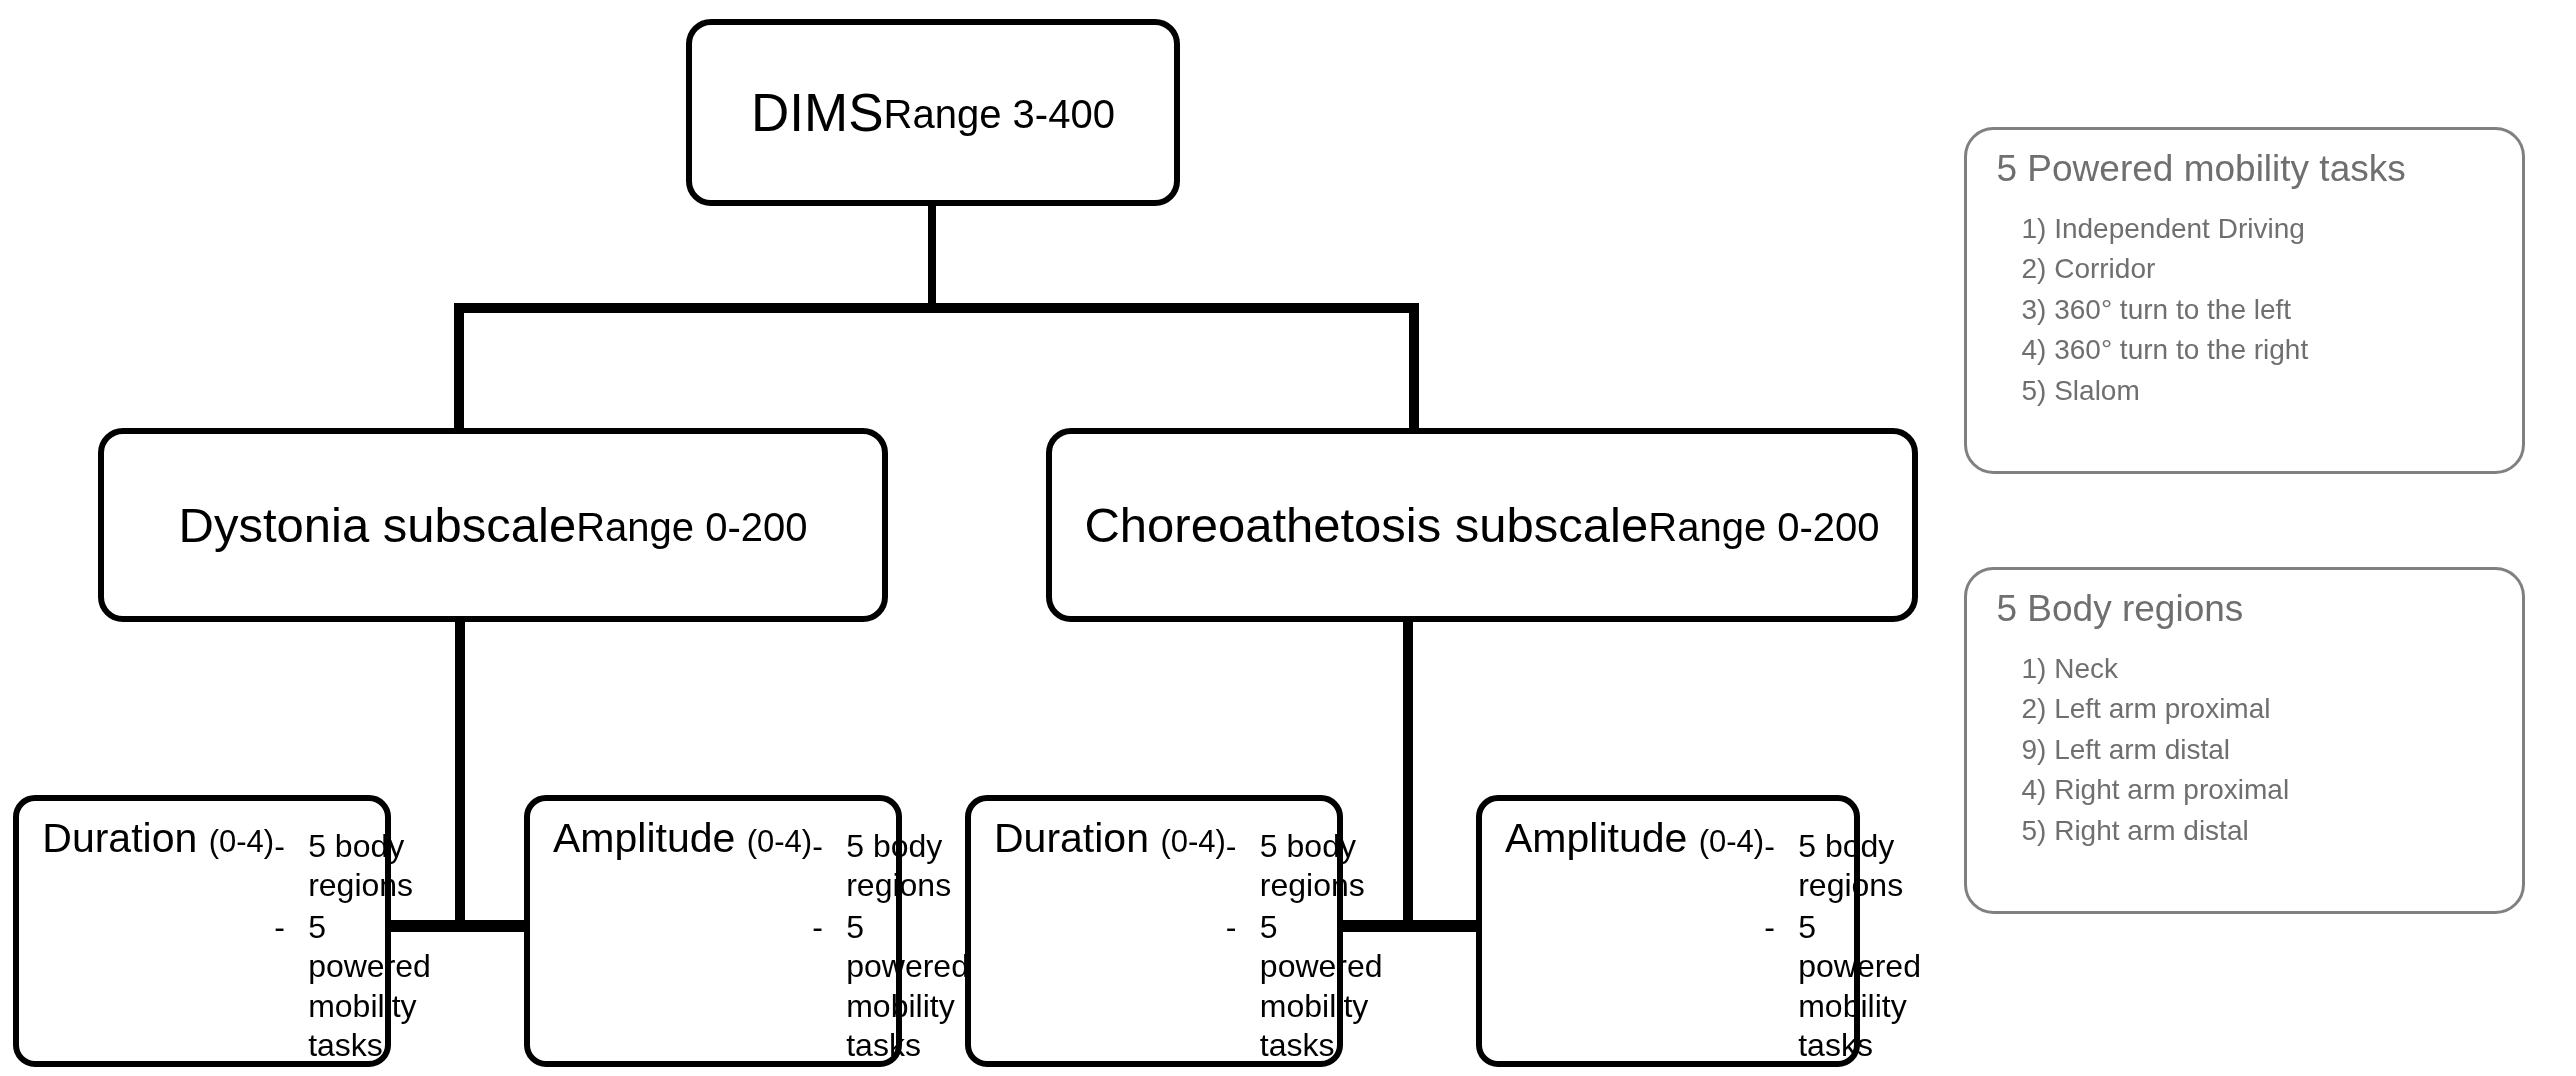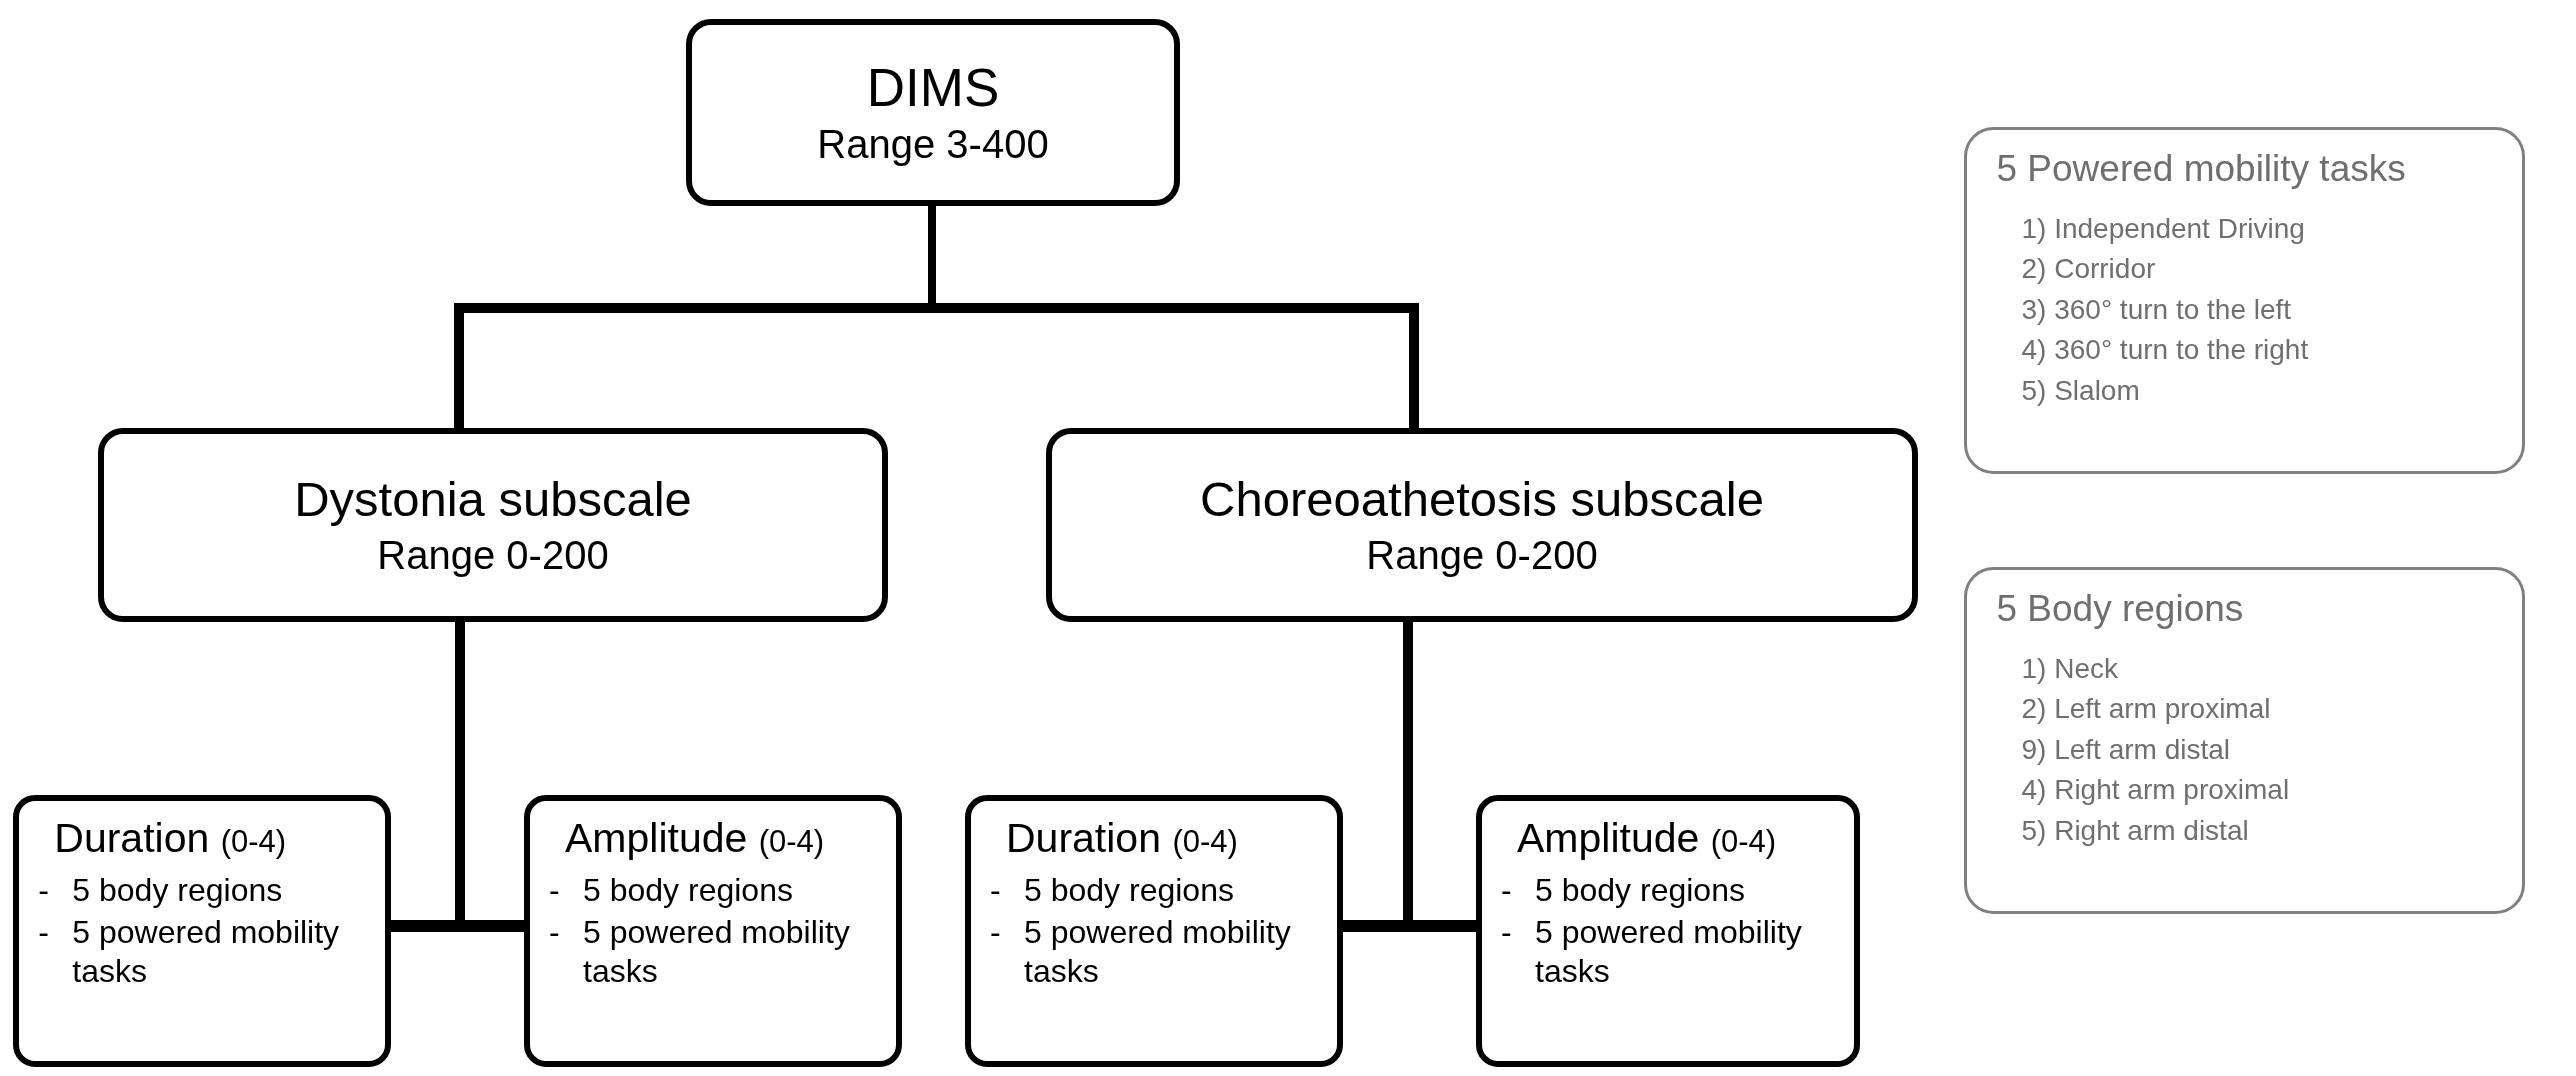--- a/index.html
+++ b/index.html
@@ -18,21 +18,21 @@
   }
 
   
   .node{
     position:absolute;
     box-sizing:border-box;
     background:#ffffff;
     border:6.6px solid #000000;
     border-radius:25px;
     display:flex;
-    flex-direction:column;
+    flex-direction:row;
     align-items:center;
     justify-content:center;
     text-align:center;
     z-index:3;
   }
   .node .ttl{
     display:block;
     line-height:1.12;
     white-space:nowrap;
   }
@@ -57,21 +57,21 @@
   .leaf{
     align-items:flex-start;
     justify-content:flex-start;
     padding:16px 11.8px 11.8px 19px;
     border-radius:22px;
   }
   .leaf .leaf-title{
     font-size:41px;
     line-height:1.06;
     white-space:nowrap;
-    margin-left:16px;
+    margin-left:4px;
   }
   .leaf .leaf-title .rng{ font-size:31px; }
   .leaf ul{
     list-style:none;
     margin:7.4px 0 0 0;
     padding:0;
     width:100%;
   }
   .leaf li{
     display:flex;

